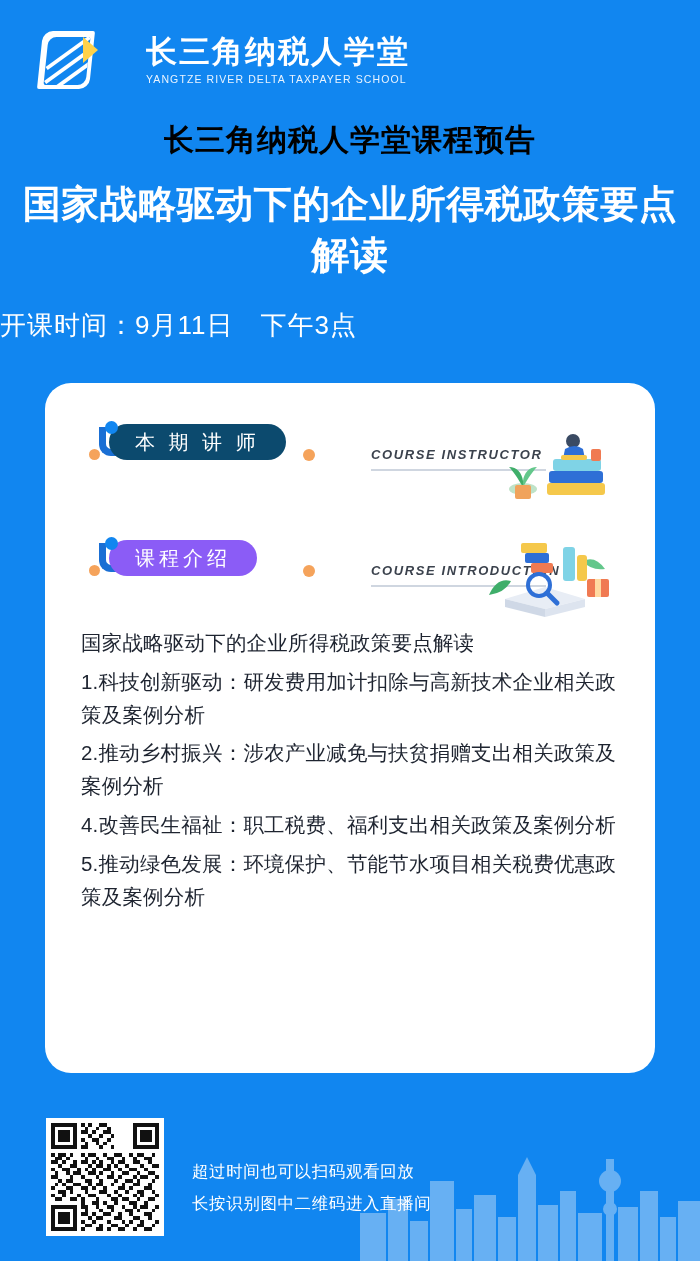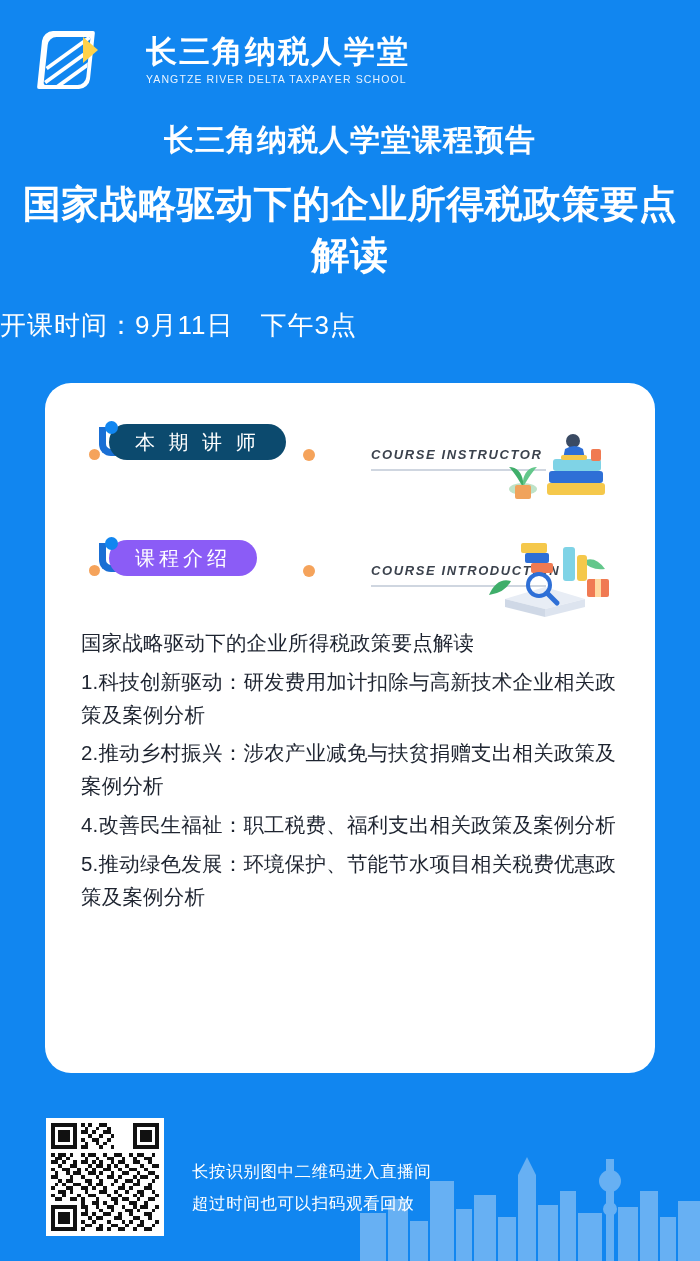--- a/index.html
+++ b/index.html
@@ -75,21 +75,21 @@
   .logo-en {
     font-size: 10.5px;
     letter-spacing: 1.1px;
     margin-top: 3px;
     color: #eaf4ff;
   }
 
   
   .pretitle {
     text-align: center;
-    color: #ffffff;
+    color: #000000;
     font-size: 30px;
     font-weight: bold;
     letter-spacing: 1px;
     margin-top: 24px;
   }
   .maintitle {
     text-align: center;
     color: #ffffff;
     font-size: 38px;
     font-weight: bold;
@@ -585,16 +585,16 @@
           <rect x="12" y="28" width="2" height="1"></rect>
           <rect x="15" y="28" width="1" height="1"></rect>
         <rect x="18" y="28" width="2" height="1"></rect>
           <rect x="22" y="28" width="1" height="1"></rect>
           <rect x="25" y="28" width="2" height="1"></rect>
       </g>
     </svg>
   </div>
 
   <div class="footer-text">
+    <div>超过时间也可以扫码观看回放</div>
     <div>长按识别图中二维码进入直播间</div>
-    <div>超过时间也可以扫码观看回放</div>
   </div>
 </div>
 
 </body></html>

